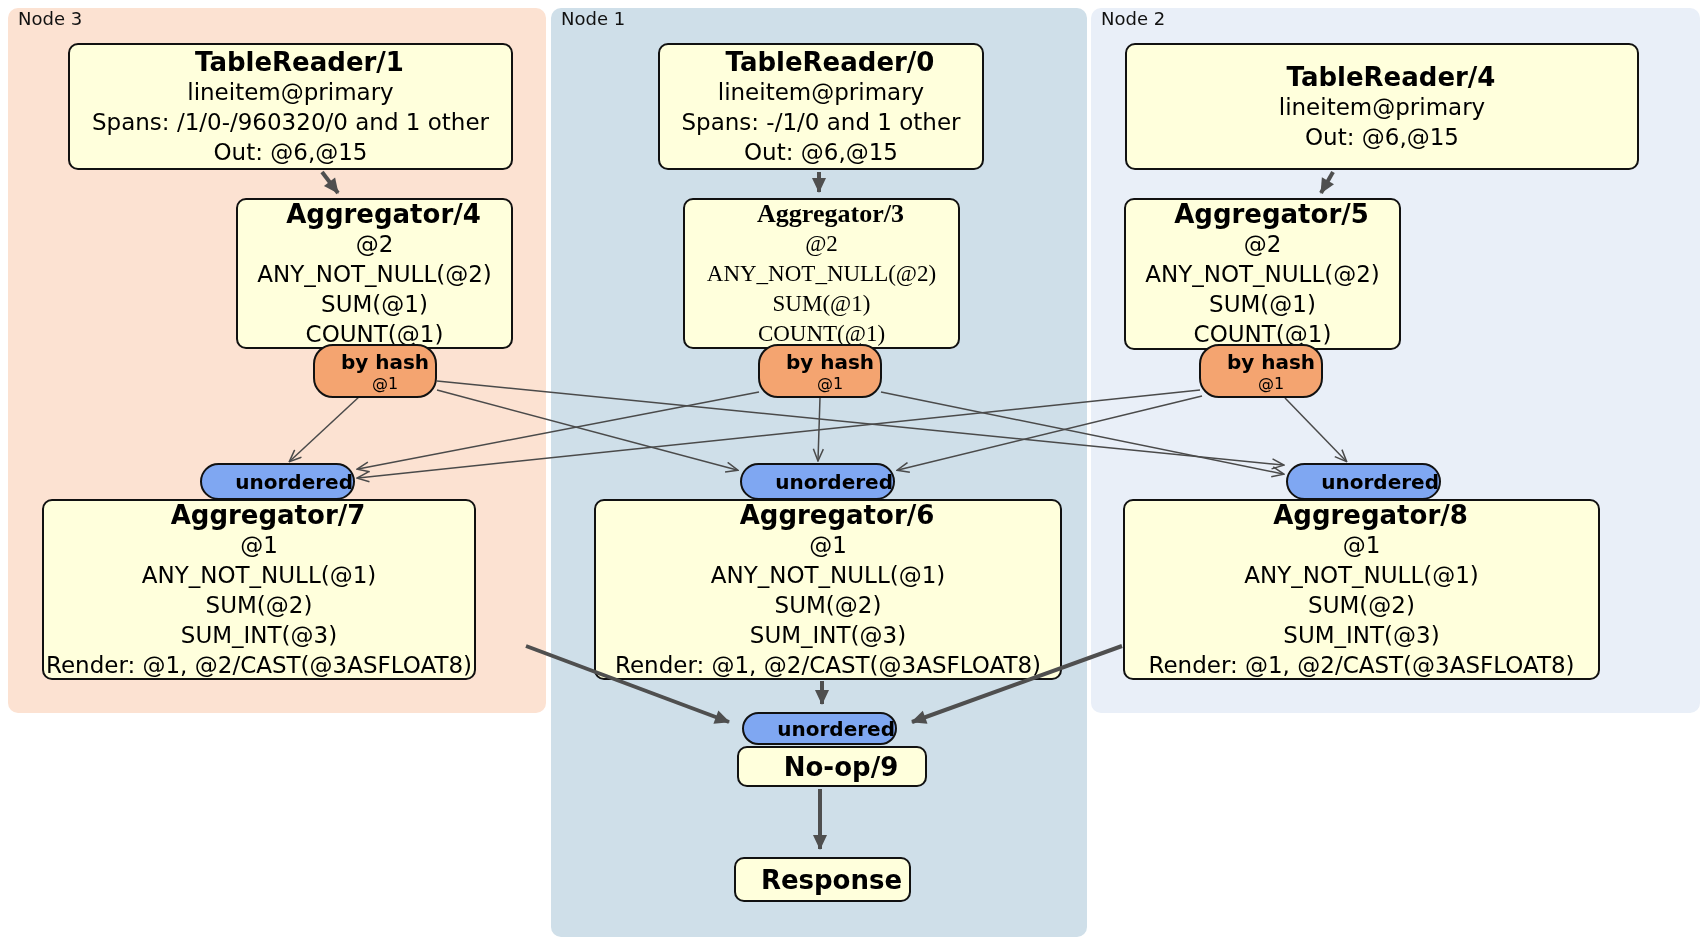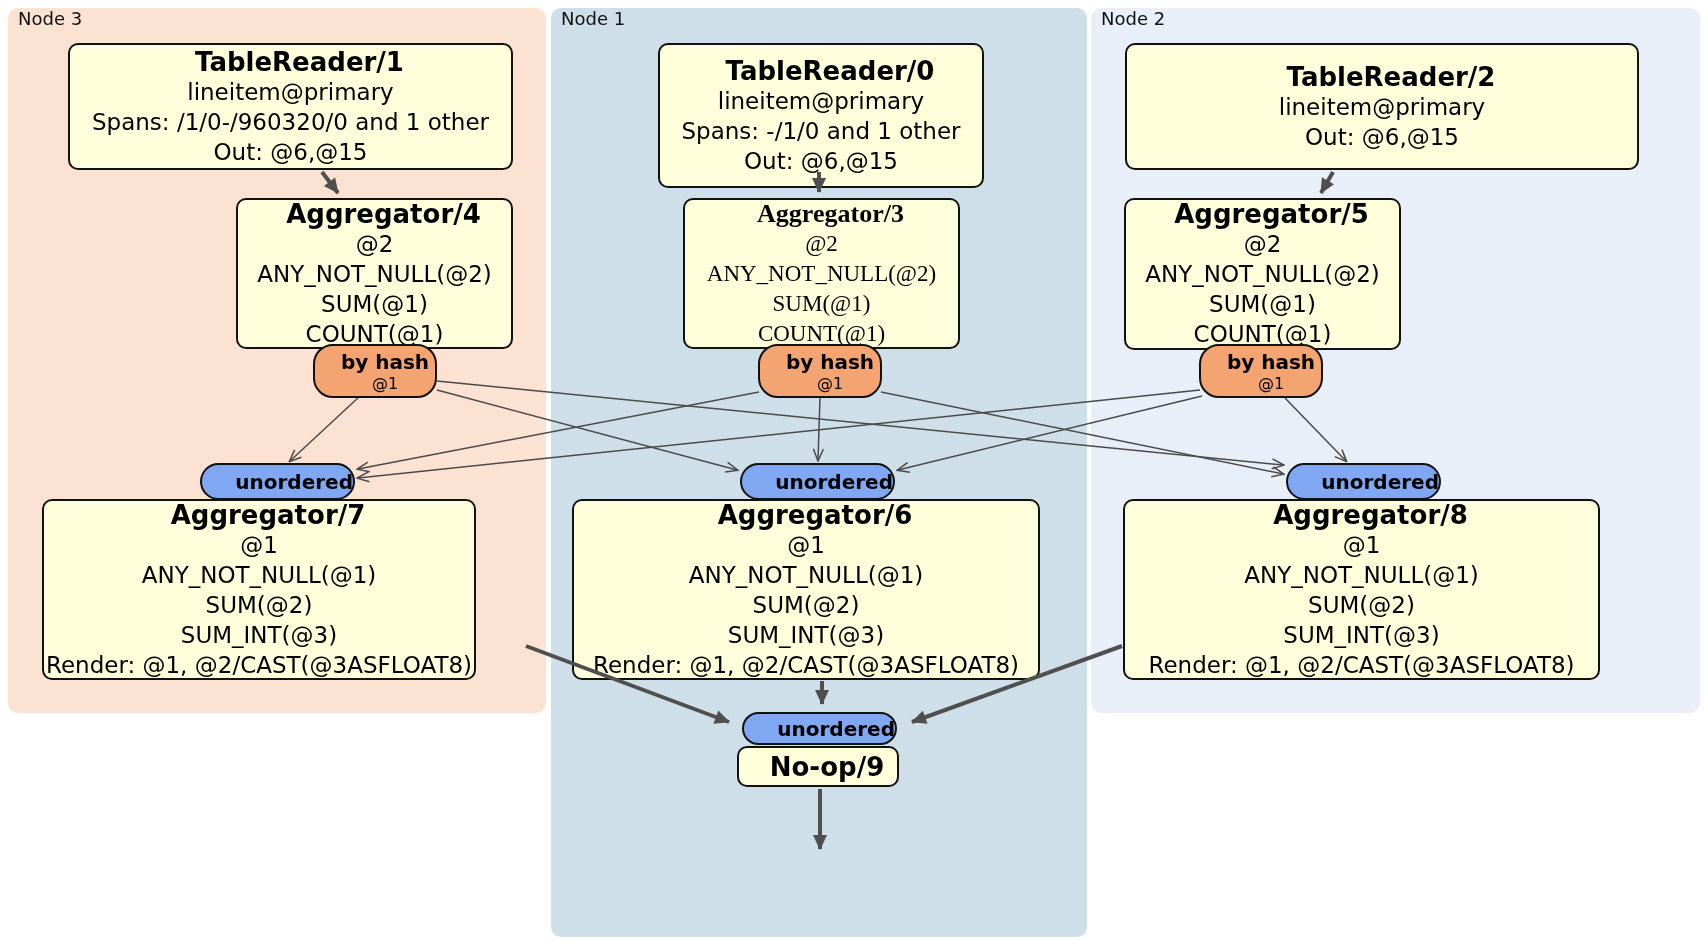--- a/index.html
+++ b/index.html
@@ -15,29 +15,29 @@
 
   .pbox {
     position:absolute; background:#ffffdc; border:2px solid #111; border-radius:10px;
     display:flex; flex-direction:column; justify-content:center; align-items:center;
     text-align:center; z-index:2; box-sizing:border-box;
   }
   .pbox-title { font-size:26px; font-weight:bold; line-height:30px; white-space:nowrap;margin-left:18px; }
   .pbox-line  { font-size:23px; line-height:30px; white-space:nowrap; }
 
   #b-tr1  { left:68px;   top:43px;  width:445px; height:127px; }
-  #b-tr0  { left:658px;  top:43px;  width:326px; height:145px; }
+  #b-tr0  { left:658px;  top:43px;  width:326px; height:127px; }
   #b-tr2  { left:1125px; top:43px;  width:514px; height:127px; }
   #b-agg4 { left:236px;  top:198px; width:277px; height:151px; }
   #b-agg3 { left:683px;  top:198px; width:277px; height:151px;font-family:Liberation Serif, serif; }
   #b-agg5 { left:1124px; top:198px; width:277px; height:152px; }
   #b-agg7 { left:42px;   top:499px; width:434px; height:181px; }
-  #b-agg6 { left:572px;  top:499px; width:468px; height:181px; }
+  #b-agg6 { left:594px;  top:499px; width:468px; height:181px; }
   #b-agg8 { left:1123px; top:499px; width:477px; height:181px; }
-  #b-noop     { left:737px; top:746px; width:162px; height:41px; z-index:4; }
+  #b-noop     { left:737px; top:746px; width:190px; height:41px; z-index:4; }
   #b-response { left:734px; top:857px; width:177px; height:45px; }
 
   .hash-pill {
     position:absolute; background:#f4a470; border:2px solid #111; border-radius:20px;
     display:flex; flex-direction:column; justify-content:center; align-items:center;
     z-index:4; box-sizing:border-box;padding-left:20px;
   }
   .hash-title { font-size:20px; font-weight:bold; line-height:24px; }
   .hash-sub   { font-size:16px; line-height:19px; }
   #p-bh3 { left:313px;  top:344px; width:124px; height:54px; }
@@ -79,21 +79,21 @@
     <div class="pbox-line">Spans: /1/0-/960320/0 and 1 other</div>
     <div class="pbox-line">Out: @6,@15</div>
   </div>
   <div class="pbox" id="b-tr0">
     <div class="pbox-title">TableReader/0</div>
     <div class="pbox-line">lineitem@primary</div>
     <div class="pbox-line">Spans: -/1/0 and 1 other</div>
     <div class="pbox-line">Out: @6,@15</div>
   </div>
   <div class="pbox" id="b-tr2">
-    <div class="pbox-title">TableReader/2</div>
+    <div class="pbox-title">TableReader/4</div>
     <div class="pbox-line">lineitem@primary</div>
     <div class="pbox-line">Out: @6,@15</div>
   </div>
 
   <div class="pbox" id="b-agg4">
     <div class="pbox-title">Aggregator/4</div>
     <div class="pbox-line">@2</div>
     <div class="pbox-line">ANY_NOT_NULL(@2)</div>
     <div class="pbox-line">SUM(@1)</div>
     <div class="pbox-line">COUNT(@1)</div>
@@ -133,20 +133,23 @@
     <div class="pbox-title">Aggregator/8</div>
     <div class="pbox-line">@1</div>
     <div class="pbox-line">ANY_NOT_NULL(@1)</div>
     <div class="pbox-line">SUM(@2)</div>
     <div class="pbox-line">SUM_INT(@3)</div>
     <div class="pbox-line">Render: @1, @2/CAST(@3ASFLOAT8)</div>
   </div>
 
   <div class="pbox" id="b-noop">
     <div class="pbox-title">No-op/9</div>
+  </div>
+  <div class="pbox" id="b-response">
+    <div class="pbox-title">Response</div>
   </div>
 
   <svg class="edges" width="1708" height="940">
     <defs>
       <marker id="ah-thin" markerUnits="userSpaceOnUse" markerWidth="14" markerHeight="12" refX="12" refY="6" orient="auto">
         <path d="M1,1 L13,6 L1,11" fill="none" stroke="#4a4a4a" stroke-width="1.5"></path>
       </marker>
       <marker id="ah-thick" markerUnits="userSpaceOnUse" markerWidth="18" markerHeight="16" refX="15" refY="8" orient="auto">
         <path d="M1,1 L16,8 L1,15 Z" fill="#4f4f4f" stroke="none"></path>
       </marker>

